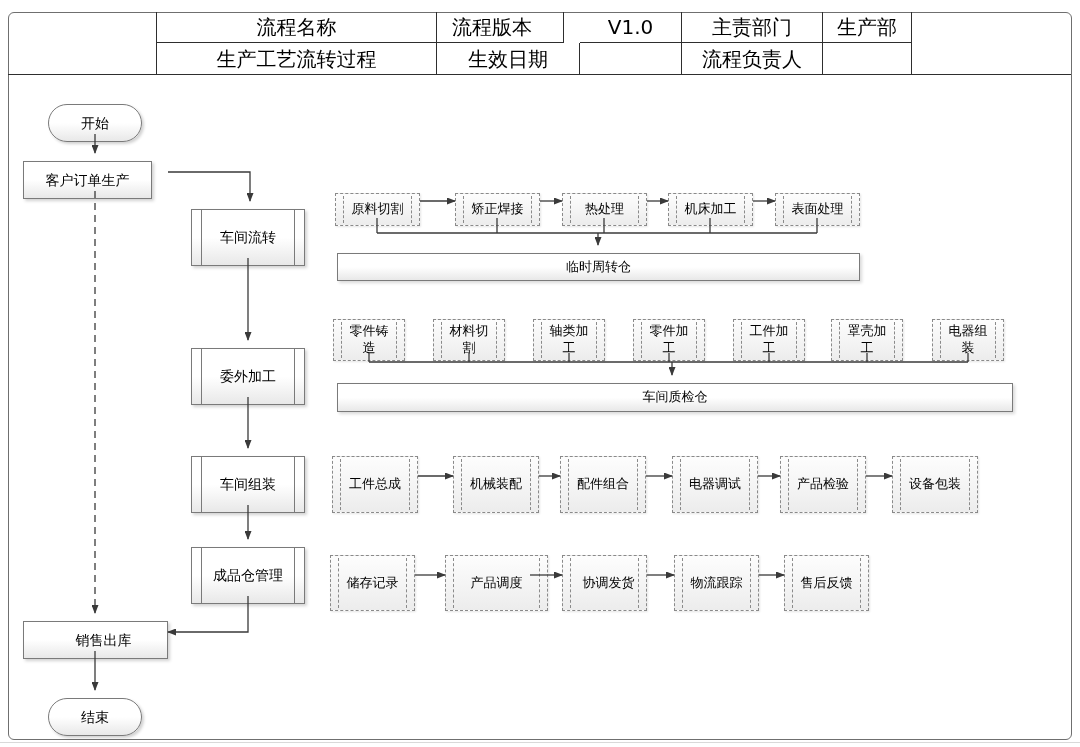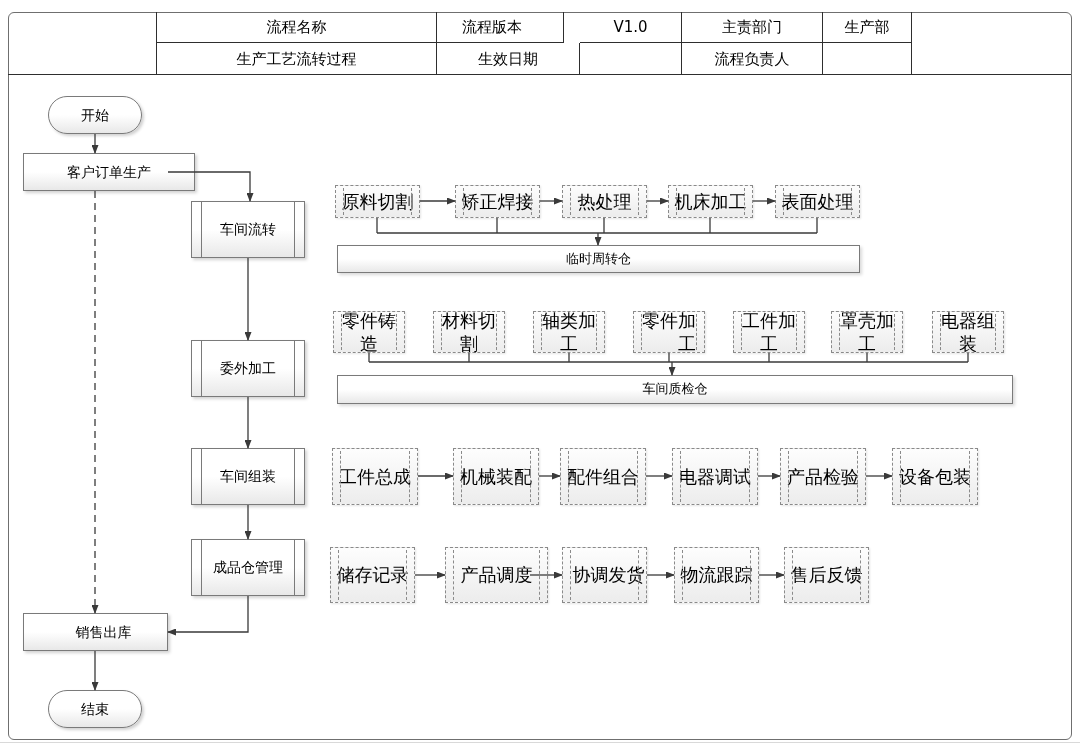--- a/index.html
+++ b/index.html
@@ -2,38 +2,38 @@
 <html style="--page_border: #6f6f6f; --table_line: #2e2e2e; --node_border: #7a7a7a; --dashed_border: #8a8a8a; --edge: #3a3a3a; --node_fill_bottom: #e8e8e8; --text: #000000;"><head>
 <meta charset="utf-8">
 <style>
   html,body{margin:0;padding:0;background:#ffffff;}
   .stage{position:relative;width:1080px;height:747px;background:#fff;overflow:hidden;
          font-family:"DejaVu Sans","Liberation Sans",sans-serif;color:var(--text,#000);}
   .page-frame{position:absolute;left:8px;top:12px;width:1062px;height:726px;
               border:1.6px solid var(--page_border,#6f6f6f);border-radius:6px;pointer-events:none;}
   
   .cell{position:absolute;box-sizing:border-box;display:flex;align-items:center;justify-content:center;
-        font-size:15px;border-right:1.5px solid var(--table_line,#2e2e2e);white-space:nowrap;}
+        font-size:20px;border-right:1.5px solid var(--table_line,#2e2e2e);white-space:nowrap;}
   .cell.bb{border-bottom:1.5px solid var(--table_line,#2e2e2e);}
   .cell.nr{border-right:none;}
   .table-bottom{position:absolute;left:8px;top:73.5px;width:1063px;height:0;
                 border-top:1.6px solid var(--table_line,#2e2e2e);}
   
   .node{position:absolute;box-sizing:border-box;display:flex;align-items:center;justify-content:center;
         text-align:center;background:linear-gradient(180deg,#ffffff 0%,#ffffff 50%,var(--node_fill_bottom,#e8e8e8) 100%);
-        border:1.4px solid var(--node_border,#7a7a7a);font-size:14px;line-height:1.3;}
+        border:1.4px solid var(--node_border,#7a7a7a);font-size:14px;line-height:1.3;margin-top:8px;}
   .node .node-label{white-space:pre-line;}
   .node.terminator{border-radius:19px;box-shadow:2px 2px 3px rgba(0,0,0,.18);}
   .node.process{box-shadow:2px 2px 3px rgba(0,0,0,.18);}
   .node.wide{box-shadow:2px 2px 3px rgba(0,0,0,.15);font-size:13px;}
   .node.predefined{box-shadow:2px 2px 3px rgba(0,0,0,.18);}
   .node.predefined::before,.node.predefined::after{content:"";position:absolute;top:0;bottom:0;width:0;
         border-left:1.2px solid var(--node_border,#7a7a7a);}
   .node.predefined::before{left:9px;} .node.predefined::after{right:9px;}
-  .node.dashed{border:1.2px dashed var(--dashed_border,#8a8a8a);font-size:18px;
+  .node.dashed{border:1.2px dashed var(--dashed_border,#8a8a8a);font-size:13px;
         background:linear-gradient(180deg,#fdfdfd 0%,#f4f4f4 55%,#ececec 100%);
         box-shadow:1px 1px 2px rgba(0,0,0,.10);}
   .node.dashed::before,.node.dashed::after{content:"";position:absolute;top:2px;bottom:2px;width:0;
         border-left:1.2px dashed var(--dashed_border,#8a8a8a);}
   .node.dashed::before{left:7px;} .node.dashed::after{right:7px;}
   
   svg.edges{position:absolute;left:0;top:0;pointer-events:none;}
   svg.edges path.edge{fill:none;stroke:var(--edge,#3a3a3a);stroke-width:1.3px;}
   svg.edges path.edge.dash{stroke-dasharray:7 5;}
   .bottom-hint{position:absolute;left:0;top:742px;width:1080px;height:0;border-top:1px solid #d9d9d9;}
@@ -58,21 +58,21 @@
     <div class="cell bb" style="left:823px;top:12px;width:89px;height:31px">生产部</div>
     <div class="cell" style="left:823px;top:43px;width:89px;height:32px"></div>
     <div class="cell nr" style="left:912px;top:12px;width:158px;height:63px"></div>
     <div class="table-bottom"></div>
   </div>
 
   <div class="canvas">
       <div class="node terminator" style="left: 48px; top: 96px; width: 94px; height: 38px;">
         <span class="node-label">开始</span>
       </div>
-      <div class="node process" style="left: 23px; top: 153px; width: 172px; height: 38px;">
+      <div class="node process" style="left: 23px; top: 153px; width: 129px; height: 38px;">
         <span class="node-label">客户订单生产</span>
       </div>
       <div class="node predefined" style="left: 191px; top: 201px; width: 114px; height: 57px;">
         <span class="node-label">车间流转</span>
       </div>
       <div class="node predefined" style="left: 191px; top: 340px; width: 114px; height: 57px;">
         <span class="node-label">委外加工</span>
       </div>
       <div class="node predefined" style="left: 191px; top: 448px; width: 114px; height: 57px;">
         <span class="node-label">车间组装</span>
@@ -112,21 +112,21 @@
 造</span>
       </div>
       <div class="node dashed" style="left: 433px; top: 311px; width: 72px; height: 42px;">
         <span class="node-label">材料切
 割</span>
       </div>
       <div class="node dashed" style="left: 533px; top: 311px; width: 72px; height: 42px;">
         <span class="node-label">轴类加
 工</span>
       </div>
-      <div class="node dashed" style="left: 633px; top: 311px; width: 72px; height: 42px; text-align: right;">
+      <div class="node dashed" style="left: 633px; top: 311px; width: 72px; height: 42px;">
         <span class="node-label">零件加
 工</span>
       </div>
       <div class="node dashed" style="left: 733px; top: 311px; width: 72px; height: 42px;">
         <span class="node-label">工件加
 工</span>
       </div>
       <div class="node dashed" style="left: 831px; top: 311px; width: 72px; height: 42px;">
         <span class="node-label">罩壳加
 工</span>

